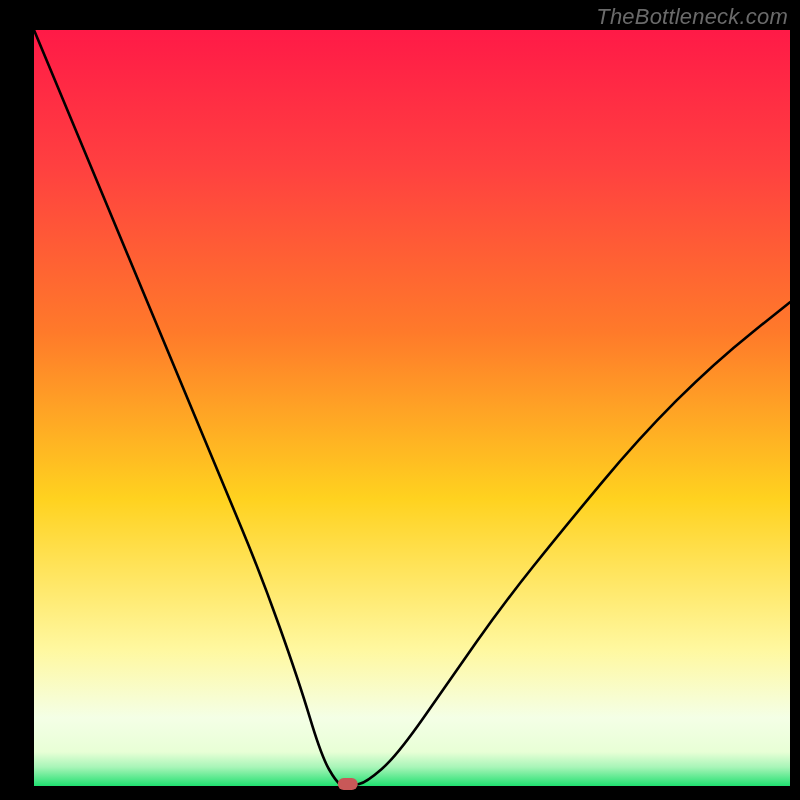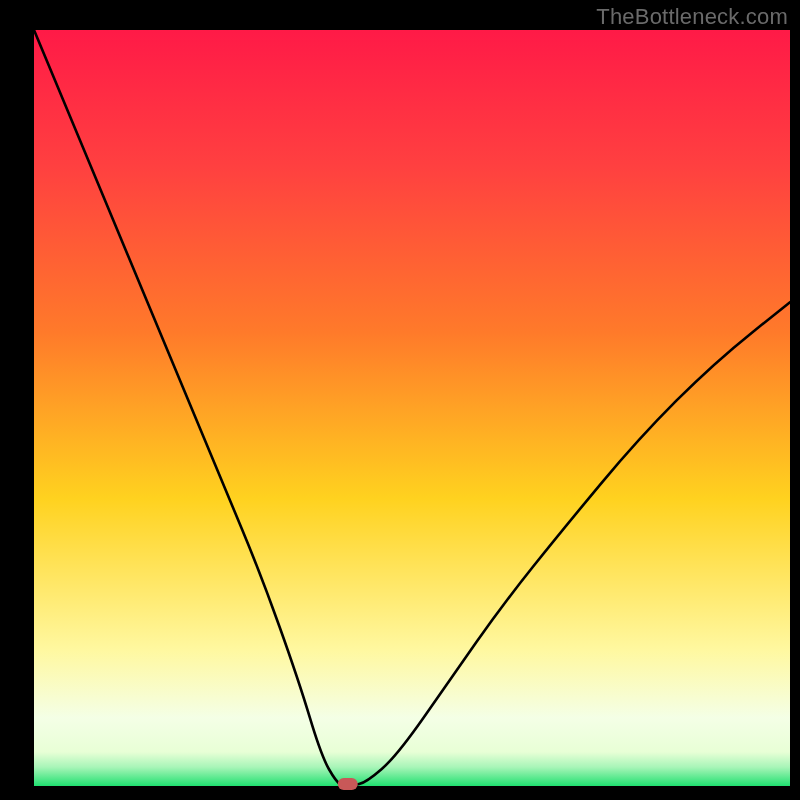--- a/index.html
+++ b/index.html
@@ -19,20 +19,21 @@
   }
   .watermark {
     position: absolute;
     top: 4px;
     right: 12px;
     color: #6a6a6a;
     font-size: 22px;
     font-weight: 500;
     letter-spacing: 0.2px;
     z-index: 10;
+    font-style: italic;
   }
   svg {
     position: absolute;
     top: 0;
     left: 0;
   }
 </style>
 </head>
 <body>
 

